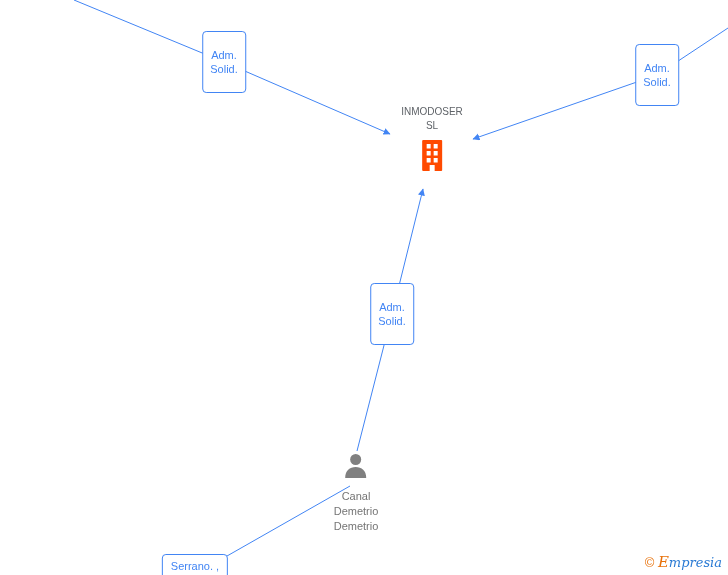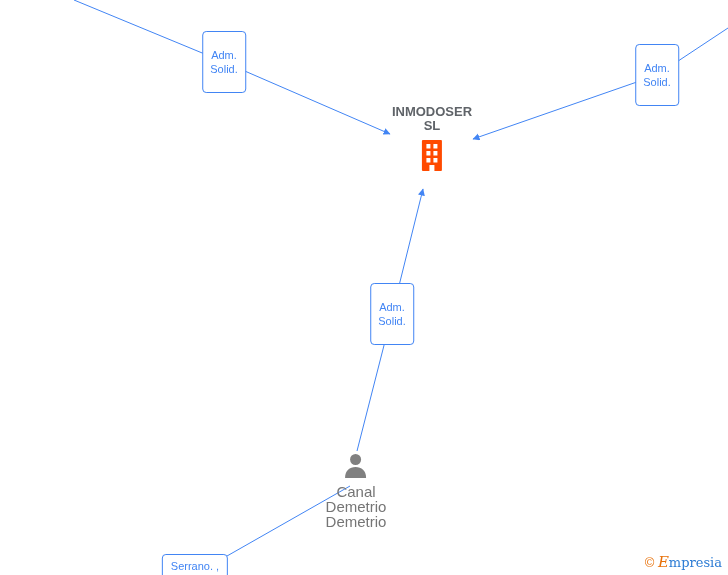--- a/index.html
+++ b/index.html
@@ -34,30 +34,31 @@
     padding: 4px 8px 10px 8px;
   }
 
   .node {
     position: absolute;
     transform: translateX(-50%);
     text-align: center;
   }
   .company-name {
     color: #5f6368;
-    font-weight: bold;
-    font-size: 13px;
+    font-weight: normal;
+    font-size: 10px;
     line-height: 14px;
     cursor: pointer;
   }
   .company-icon { margin-top: 6px; cursor: pointer; }
   .person-icon { cursor: pointer; }
   .person-name {
+    margin-top: 5px;
     color: #757575;
-    font-size: 15px;
+    font-size: 11px;
     line-height: 15px;
     cursor: pointer;
   }
 
   .footer-brand {
     position: absolute;
     right: 6px;
     bottom: 4px;
     font-size: 13px;
     cursor: pointer;
@@ -66,20 +67,21 @@
   .copyright-symbol { color: #e8710a; }
   .brand-initial {
     color: #e8710a;
     font-family: "DejaVu Serif", serif;
     font-style: italic;
     font-size: 15px;
   }
   .brand-rest {
     color: #2b7bd4;
     font-family: "DejaVu Serif", serif;
+    font-style: italic;
     margin-top: 45px;
   }
 </style>
 </head>
 <body>
 
 <div class="stage">
 
   <svg class="lines" width="728" height="575" viewBox="0 0 728 575">
     <defs>

